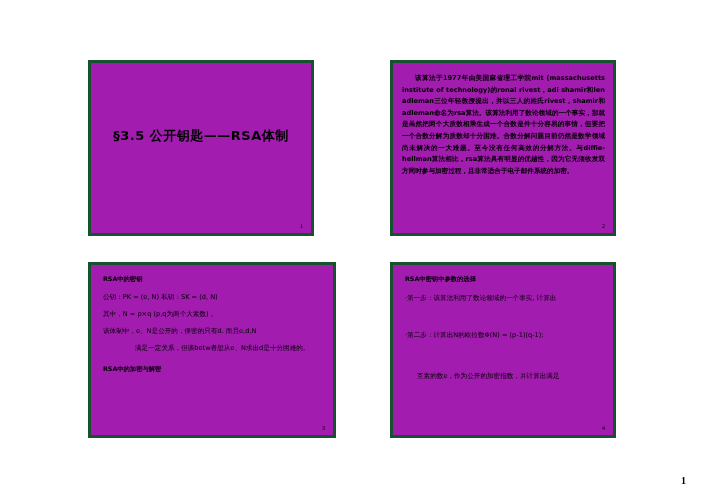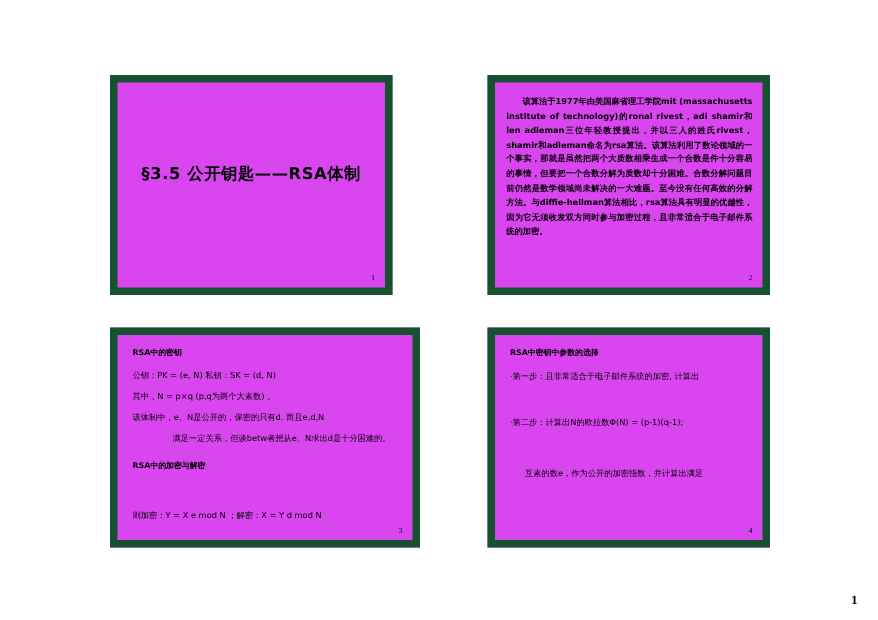--- a/index.html
+++ b/index.html
@@ -16,22 +16,22 @@
     overflow: hidden;
   }
   .page {
     position: absolute;
     left: 0; top: 0;
     width: 702px;
     height: 496px;
   }
   .slide {
     position: absolute;
-    border: 6px solid #14532d;
-    background: #d946ef;
+    border: 3px solid #14532d;
+    background: #a21caf;
     box-sizing: border-box;
   }
   
   #slide1 { left: 88px; top: 60px; width: 226px; height: 176px; }
   
   #slide2 { left: 390px; top: 60px; width: 226px; height: 176px; }
   
   #slide3 { left: 88px; top: 262px; width: 248px; height: 176px; }
   
   #slide4 { left: 390px; top: 262px; width: 226px; height: 176px; }
@@ -114,27 +114,26 @@
     <div class="slide-num">2</div>
   </div>
 
   <div class="slide" id="slide3">
     <div class="head" style="top:10px;">RSA中的密钥</div>
     <div class="line" style="top:28px;">公钥：PK = (e, N)        私钥：SK = (d, N)</div>
     <div class="line" style="top:45px;">其中，N = p×q (p,q为两个大素数) 。</div>
     <div class="line" style="top:62px;">该体制中，e、N是公开的，保密的只有d. 而且e,d,N</div>
     <div class="line" style="top:79px;padding-left:32px;">满足一定关系，但谈betw者想从e、N求出d是十分困难的。</div>
     <div class="head" style="top:100px;">RSA中的加密与解密</div>
-    <div class="line" style="top:140px;">则加密：Y = X e mod N ；解密：X = Y d mod N</div>
     <div class="slide-num">3</div>
   </div>
 
   <div class="slide" id="slide4">
     <div class="head" style="top:10px;">RSA中密钥中参数的选择</div>
-    <div class="line" style="top:29px;">·第一步：且非常适合于电子邮件系统的加密, 计算出</div>
+    <div class="line" style="top:29px;">·第一步：该算法利用了数论领域的一个事实, 计算出</div>
     <div class="line" style="top:66px;">·第二步：计算出N的欧拉数Φ(N) = (p-1)(q-1);</div>
     <div class="line" style="top:107px; left:24px;">互素的数e，作为公开的加密指数，并计算出满足</div>
     <div class="slide-num">4</div>
   </div>
 
   <div class="page-number">1</div>
 
 </div>
 
 </body></html>

